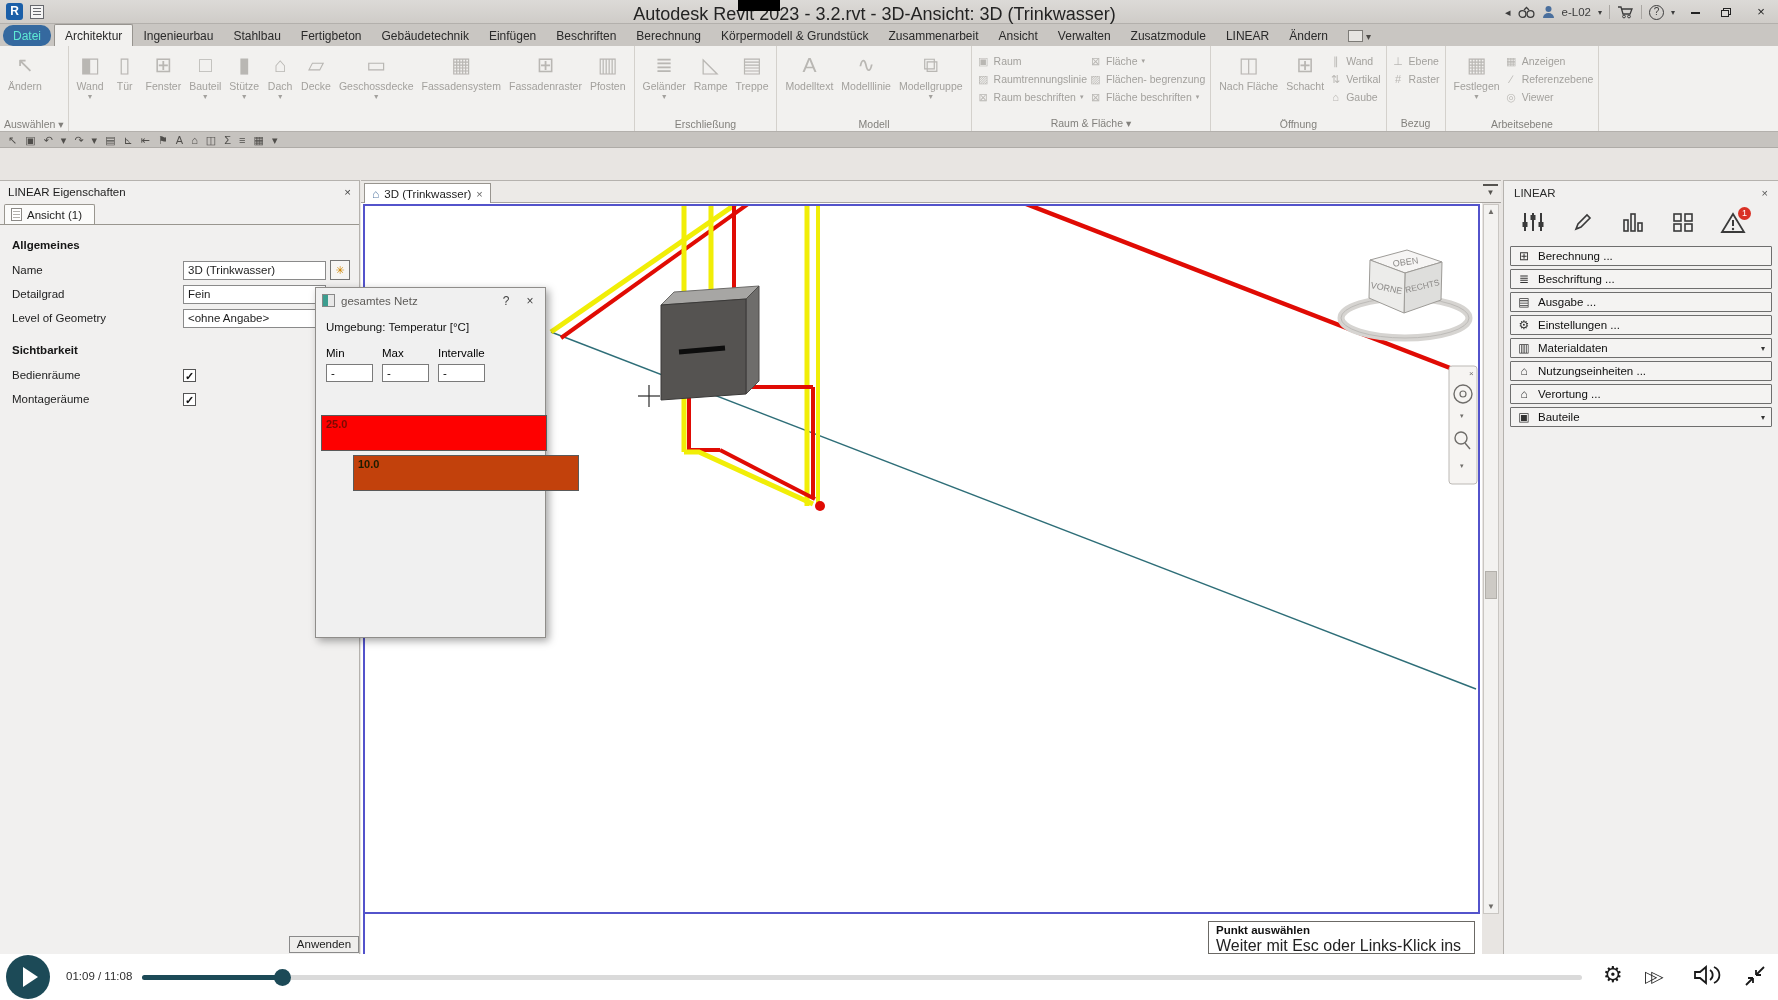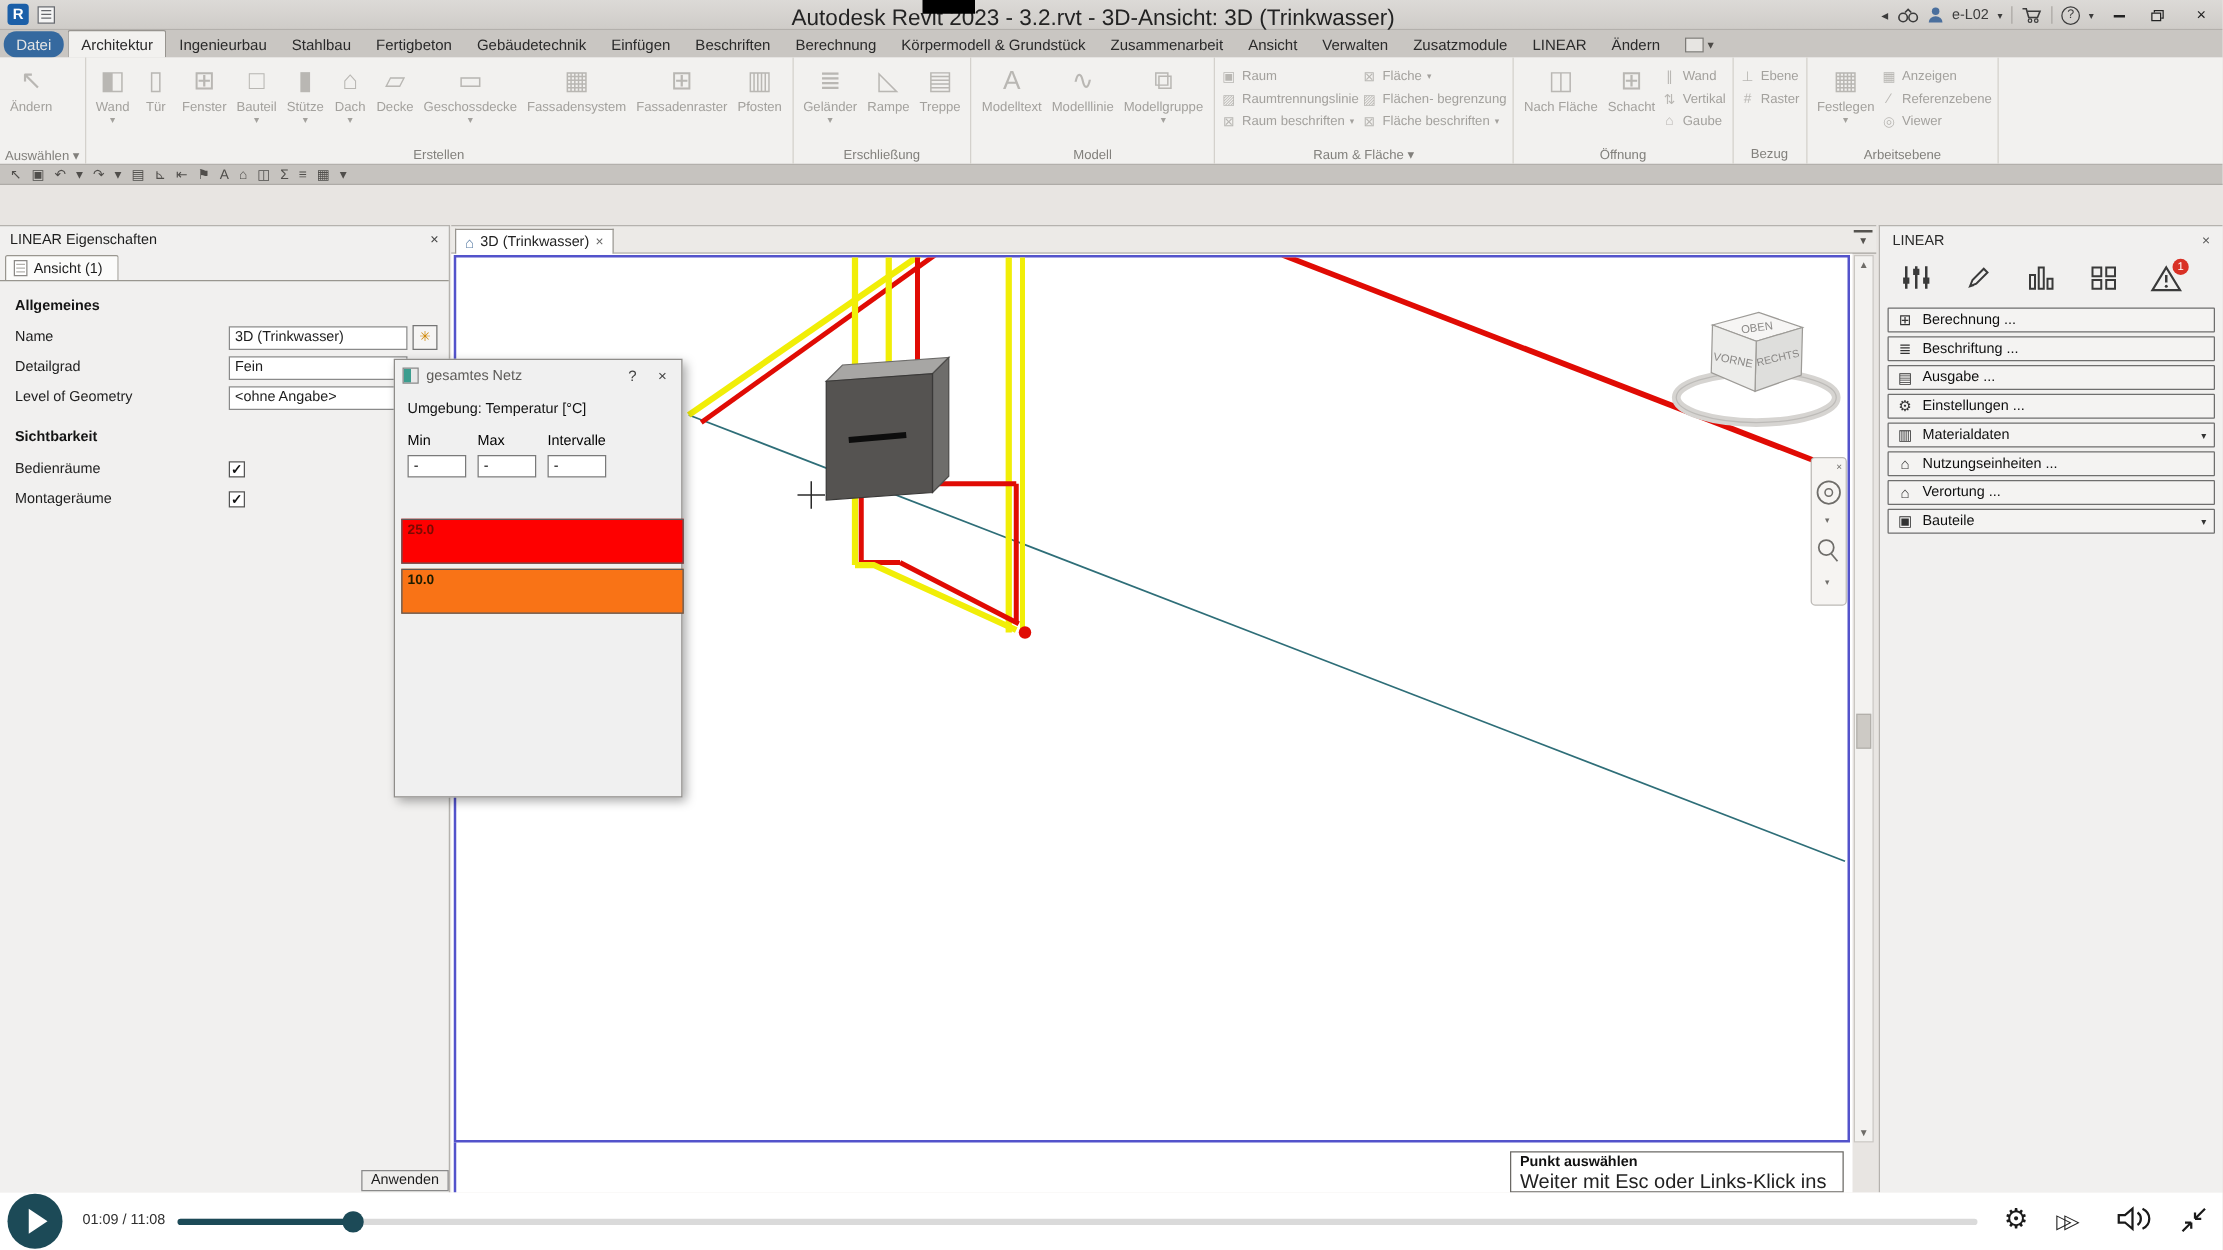--- a/index.html
+++ b/index.html
@@ -18,21 +18,21 @@
   .help-circle { width:15px; height:15px; border:1.4px solid #3c3c3c; border-radius:50%; font-size:10px; text-align:center; line-height:12px; }
   .win-btn { width:26px; height:20px; text-align:center; line-height:20px; font-size:13px; color:#222; }
   .win-min:after { content:""; display:inline-block; width:9px; height:2px; background:#222; margin-bottom:2px; }
   .win-restore { position:relative; }
   .win-restore i { position:absolute; left:8px; top:6px; width:8px; height:7px; border:1px solid #222; background:#dcdad7; }
   .win-restore i.b { left:6px; top:8px; }
 
   
   #tabrow { position:absolute; left:0; top:24px; width:1778px; height:22px; background:#c9c6c2; display:flex; align-items:flex-end; padding-left:3px; }
   .rtab { padding:4px 10px 3px; font-size:12px; color:#2a2a2a; }
-  .rtab.datei { background:var(--datei-tab); color:#e5e5e5; margin-right:3px;border-radius:10px; }
+  .rtab.datei { background:var(--datei-tab); color:#5eead4; margin-right:3px;border-radius:10px; }
   .rtab.active { background:#f2f1ef; border:1px solid #97948f; border-bottom:none; border-radius:2px 2px 0 0; }
   #modify-chip { display:flex; align-items:center; gap:3px; margin-left:10px; padding-bottom:4px; color:#4c4a47; font-size:10px; }
   #modify-chip .box { width:15px; height:12px; border:1px solid #7d7b77; background:#e7e5e2; }
 
   
   #ribbon { position:absolute; left:0; top:46px; width:1778px; height:86px; background:#f2f1ef; border-bottom:1px solid #b3b0ac; display:flex; }
   .rpanel { border-right:1px solid #d4d1cc; display:flex; flex-direction:column; flex:0 0 auto; }
   .rbody { height:70px; display:flex; align-items:flex-start; padding:2px 5px 0; gap:2px; }
   .rlabel { height:16px; font-size:10.5px; color:#82807c; text-align:center; padding:2px 4px 0; }
   .bigbtn { display:flex; flex-direction:column; align-items:center; min-width:32px; max-width:86px; height:68px; padding:1px 3px; }
@@ -245,21 +245,20 @@
         </div>
         <div class="bigbtn">
           <span class="glyph">⊞</span>
           <span class="blabel">Fassadenraster</span>
         </div>
         <div class="bigbtn">
           <span class="glyph">▥</span>
           <span class="blabel">Pfosten</span>
         </div>
       </div>
-      <div class="rlabel">Erstellen</div>
     </div>
     <div class="rpanel">
       <div class="rbody">
         <div class="bigbtn">
           <span class="glyph">≣</span>
           <span class="blabel">Geländer</span>
           <span class="caret">▼</span>
         </div>
         <div class="bigbtn">
           <span class="glyph">◺</span>
@@ -560,21 +559,21 @@
         <div class="lab">Max</div>
         <div class="box">-</div>
       </div>
       <div class="dfield">
         <div class="lab">Intervalle</div>
         <div class="box">-</div>
       </div>
     </div>
   <div id="dlg-bars">
       <div class="dbar" style="top: 127px; background: rgb(254, 0, 0); color: rgb(124, 10, 2);">25.0</div>
-      <div class="dbar" style="top: 167px; background: #f97316; color: rgb(28, 28, 0);">10.0</div>
+      <div class="dbar" style="top: 167px; background: #c2410c; color: rgb(28, 28, 0); margin-left: 32px;">10.0</div>
     </div>
 </div>
 
 <div id="linear">
   <div id="linear-header">
     <span>LINEAR</span>
     <span style="color:#555;font-size:11px">×</span>
   </div>
   <div id="linear-icons">
     <div class="li-btn">

